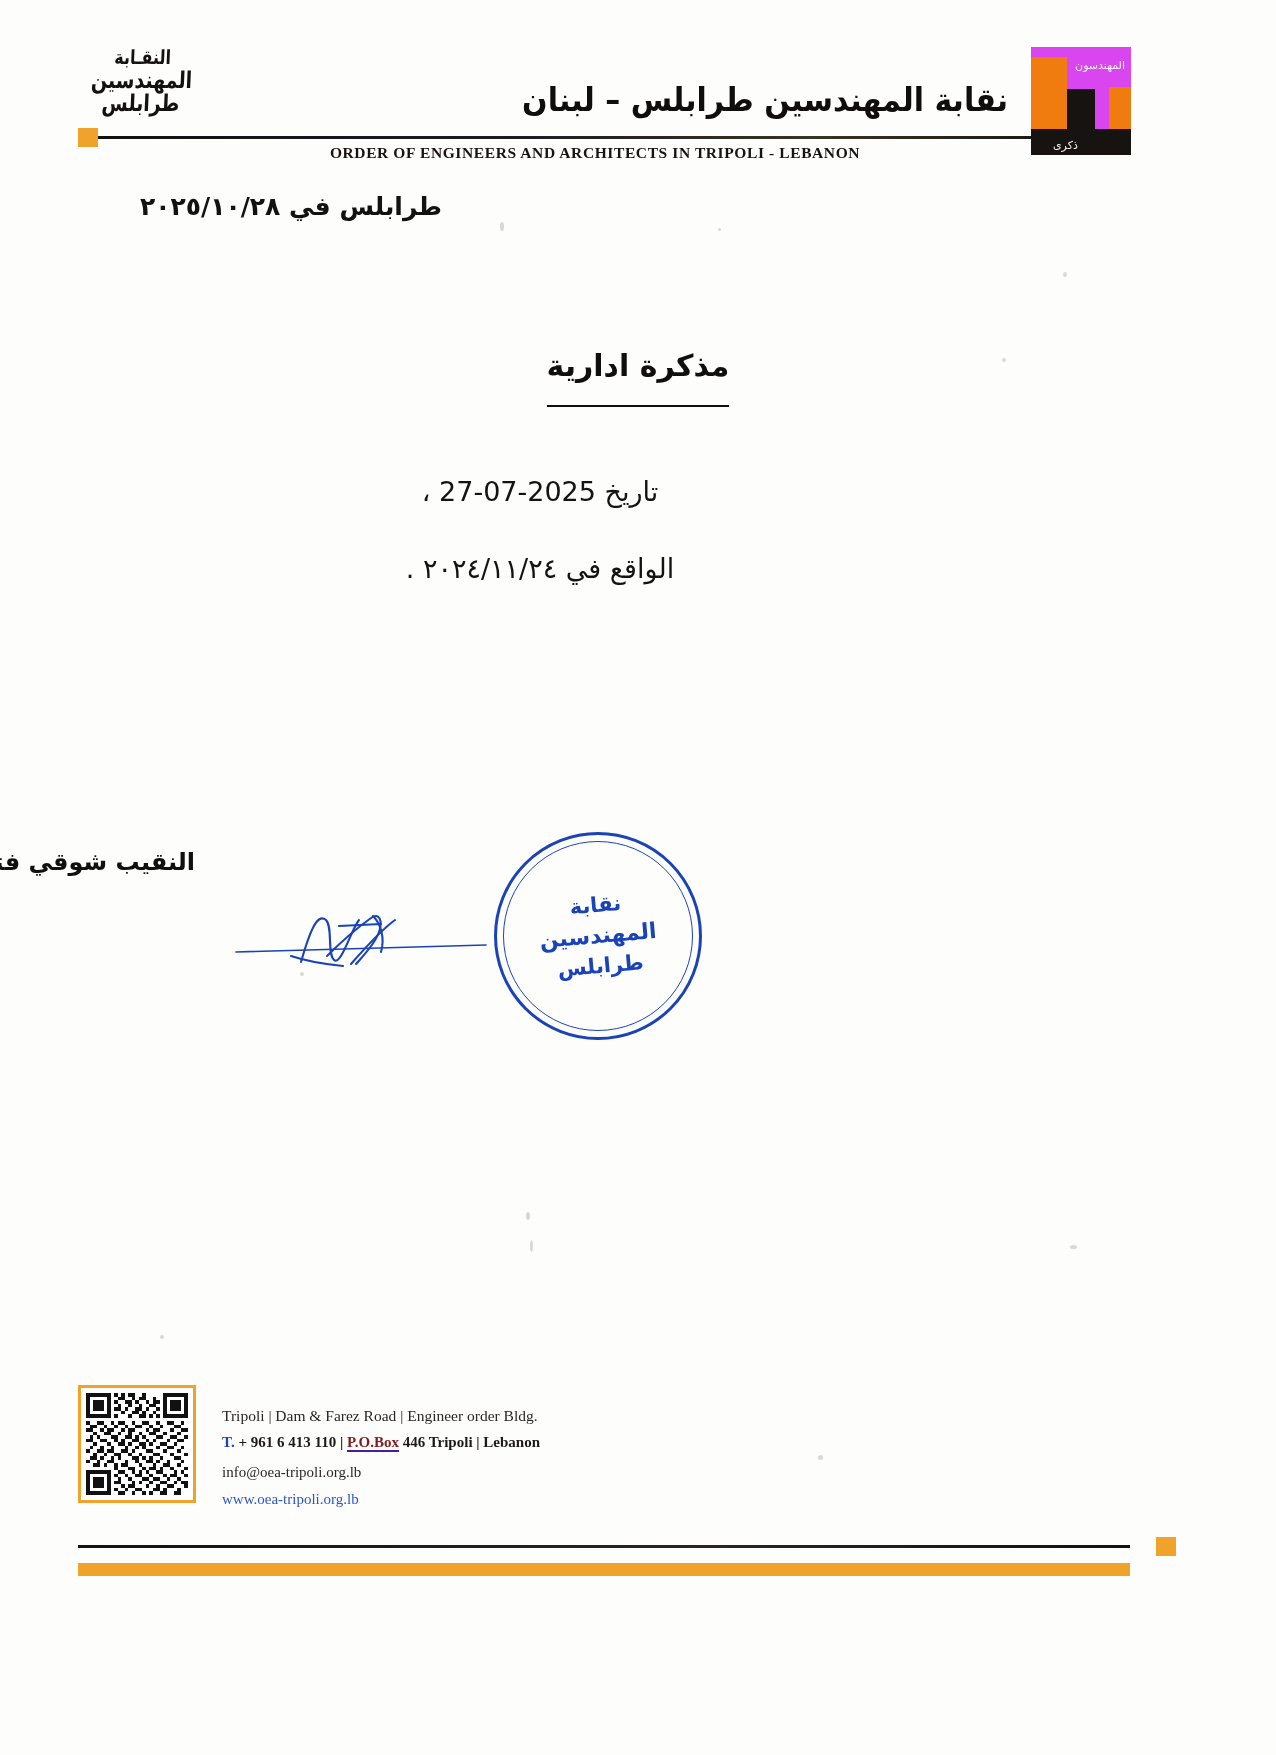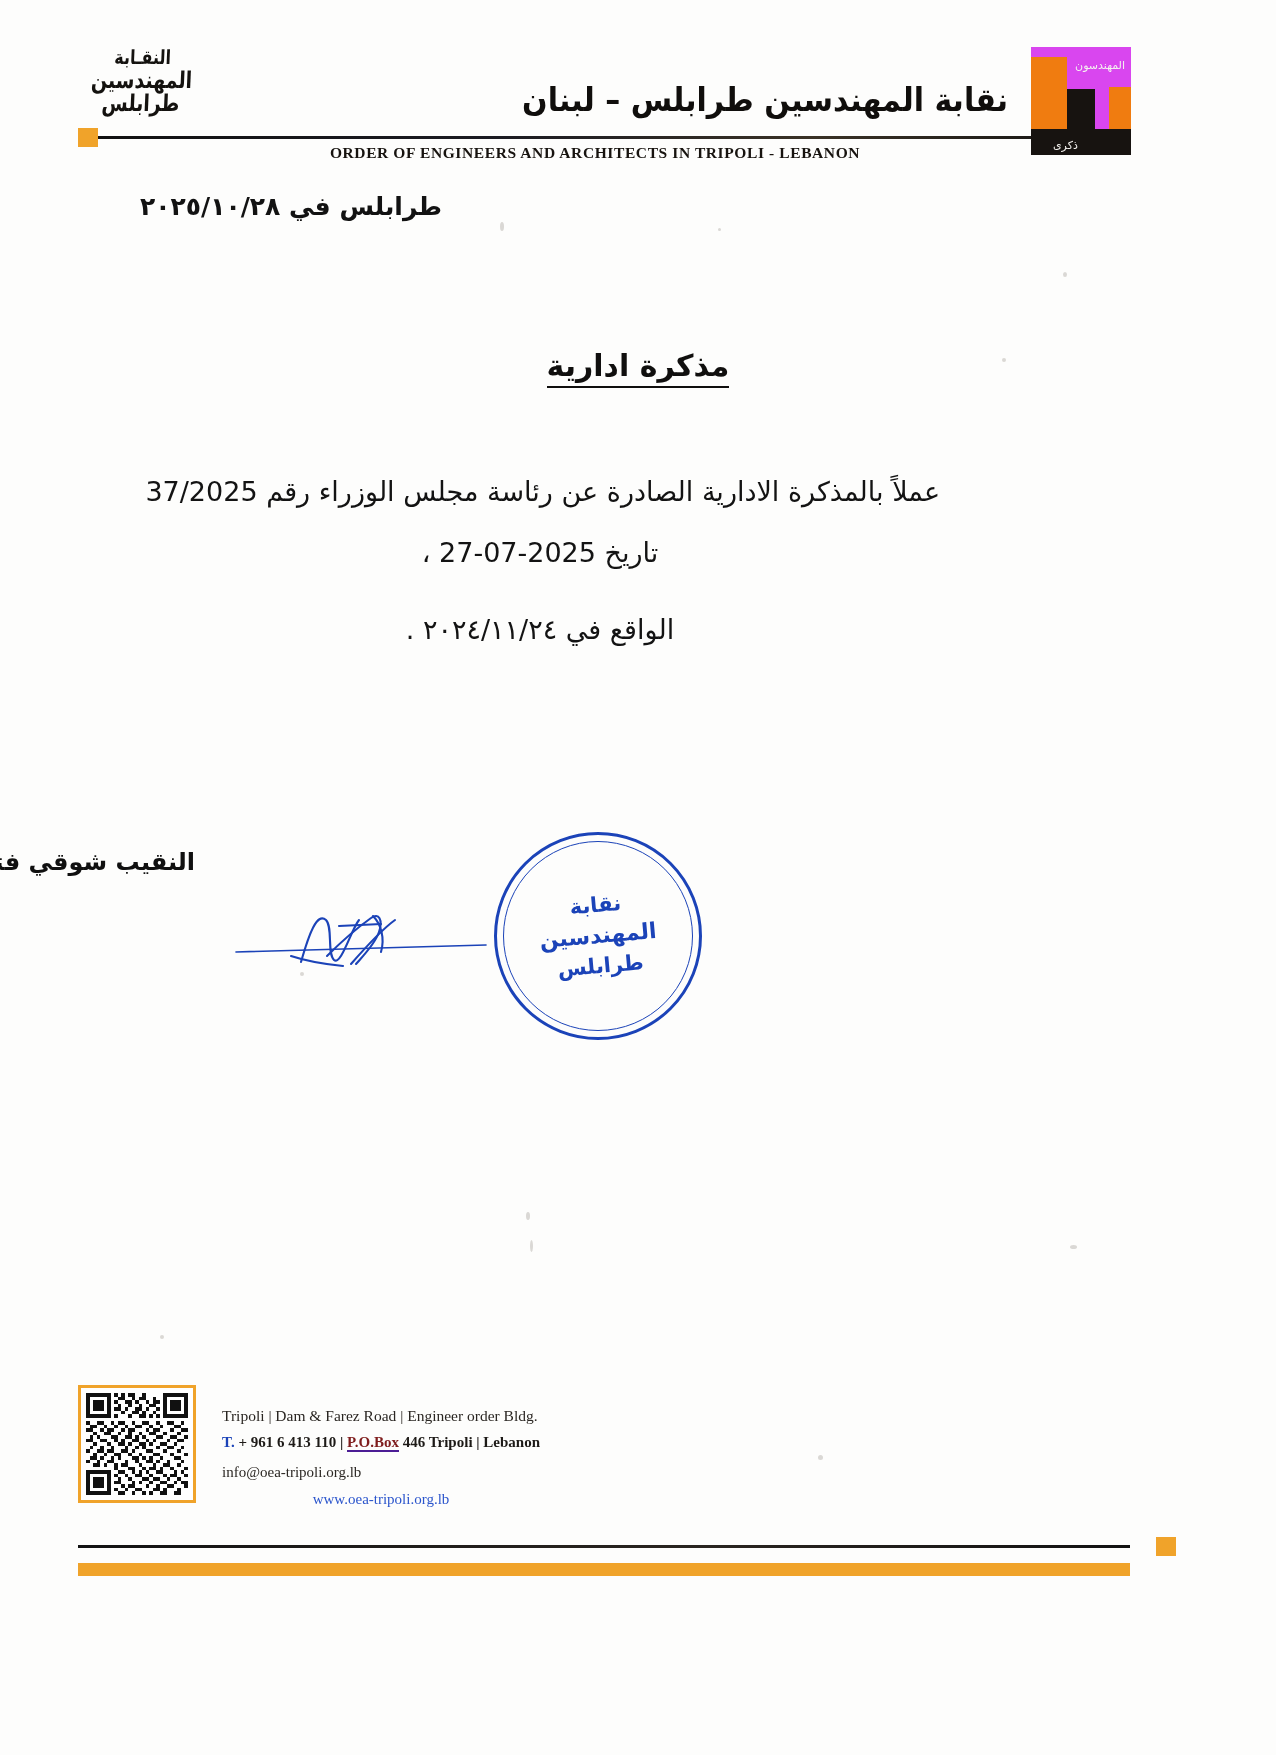--- a/index.html
+++ b/index.html
@@ -131,21 +131,21 @@
     left: 0; top: 348px;
     width: 1276px;
     text-align: center;
     direction: rtl;
     font-size: 30px;
     font-weight: 700;
     color: #100f0e;
   }
   .doc-title span {
     border-bottom: 2.5px solid #100f0e;
-    padding-bottom: 3px;
+    padding-bottom: 22px;
   }
 
   
   .body-block {
     position: absolute;
     left: 140px; top: 462px;
     width: 800px;
     direction: rtl;
     text-align: right;
     color: #121212;
@@ -231,21 +231,21 @@
     line-height: 1.62;
   }
   .fi-line1 { font-size: 15.5px; color: #2a2622; }
   .fi-line2 { font-size: 15px; font-weight: 700; color: #1d1a17; margin-top: 2px; }
   .fi-line2 .blue { color: #1b43b8; }
   .fi-line2 .orange-underline {
     color: #7f1d1d;
     border-bottom: 2px solid #4c1d95;
   }
   .fi-email { font-size: 15px; color: #2b2723; margin-top: 6px; }
-  .fi-web { font-size: 15px; color: #2b55cc; margin-top: 2px; text-align: center; }
+  .fi-web { font-size: 15px; color: #2b55cc; margin-top: 2px; }
 
   .footer-rule {
     position: absolute;
     left: 78px; top: 160px;
     width: 1052px; height: 3px;
     background: linear-gradient(90deg,#131313 0%, #2a2520 60%, #121212 100%);
   }
   .footer-rule-cap {
     position: absolute;
     right: 100px; top: 152px;
@@ -293,21 +293,20 @@
   </div>
 
   <div class="date-line">طرابلس في ٢٠٢٥/١٠/٢٨</div>
 
   <div class="doc-title">
     <span>مذكرة ادارية</span>
   </div>
 
   <div class="body-block">
     <div class="para p1">
-      <div>عملاً بالمذكرة الادارية الصادرة عن رئاسة مجلس الوزراء   رقم 37/2025</div>
       <div class="para-line-2">تاريخ 2025-07-27 ،</div>
     </div>
     <div class="para p2">
       <div class="para-line-2">الواقع في ٢٠٢٤/١١/٢٤ .</div>
     </div>
   </div>
 
   <div class="sig-area">
 
     <div class="sig-name">النقيب شوقي فتفت</div>

